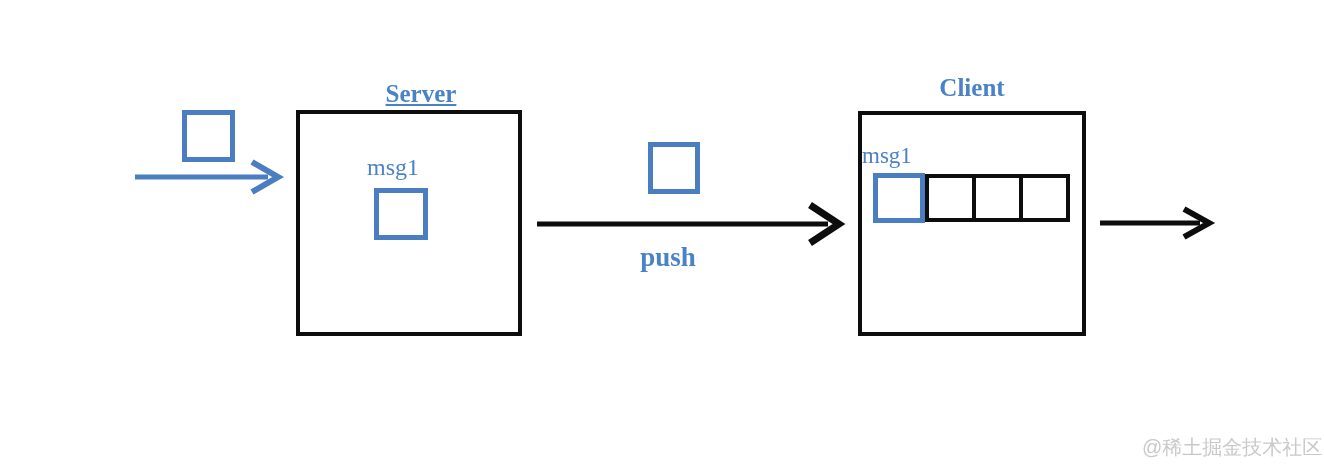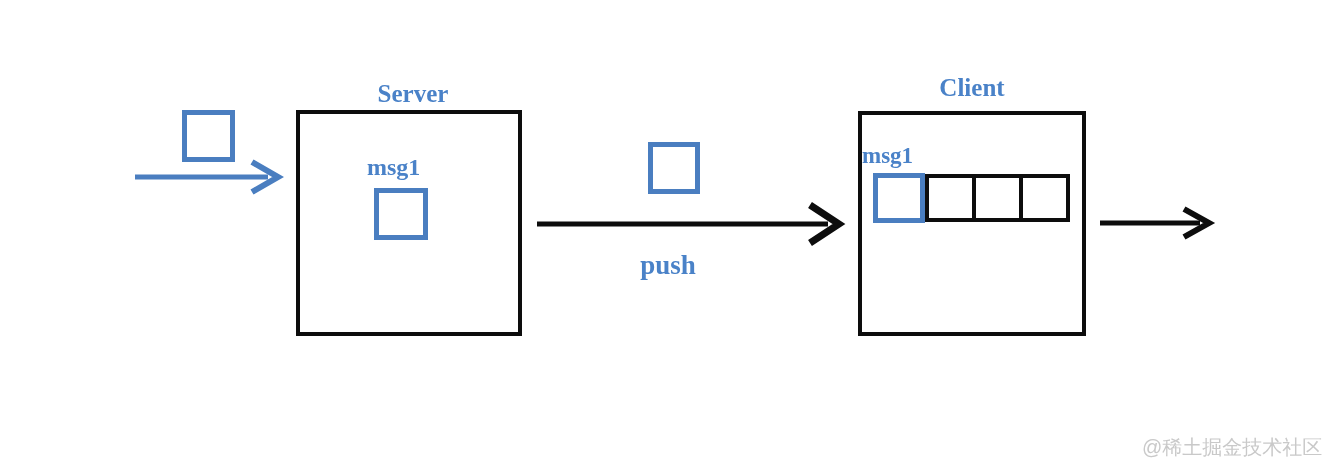--- a/index.html
+++ b/index.html
@@ -37,39 +37,39 @@
     position: absolute;
     color: var(--label-blue);
     font-weight: bold;
     font-size: 25px;
     line-height: 1;
     text-align: center;
   }
   .msg-label {
     position: absolute;
     color: var(--label-blue);
-    font-weight: bold;
+    font-weight: normal;
     font-size: 24px;
     line-height: 1;
   }
   .push-label {
     position: absolute;
     color: var(--label-blue);
     font-weight: bold;
     font-size: 27px;
     line-height: 1;
     text-align: center;
   }
   .input-square   { left: 182px; top: 110px; width: 53px;  height: 52px; }
   .server-box     { left: 296px; top: 110px; width: 226px; height: 226px; }
-  .server-title   { left: 300px; top: 81px;  width: 226px; }
+  .server-title   { left: 308px; top: 81px;  width: 226px; text-decoration: underline; }
   .server-msg-label { left: 367px; top: 155px; }
   .server-msg-square { left: 374px; top: 188px; width: 54px; height: 52px; }
   .transit-square { left: 648px; top: 142px; width: 52px; height: 52px; }
-  .push-label     { left: 537px; top: 252px; width: 262px; }
+  .push-label     { left: 537px; top: 244px; width: 262px; }
   .client-box     { left: 858px; top: 111px; width: 228px; height: 225px; }
   .client-title   { left: 858px; top: 75px;  width: 228px; }
   .client-msg-label { left: 862px; top: 144px; font-size: 23px; }
   .client-msg-square { left: 873px; top: 173px; width: 52px; height: 50px; }
 
   .queue { position: absolute; left: 925px; top: 174px; display: flex; }
   .queue-cell {
     box-sizing: border-box;
     width: 51px;
     height: 48px;

